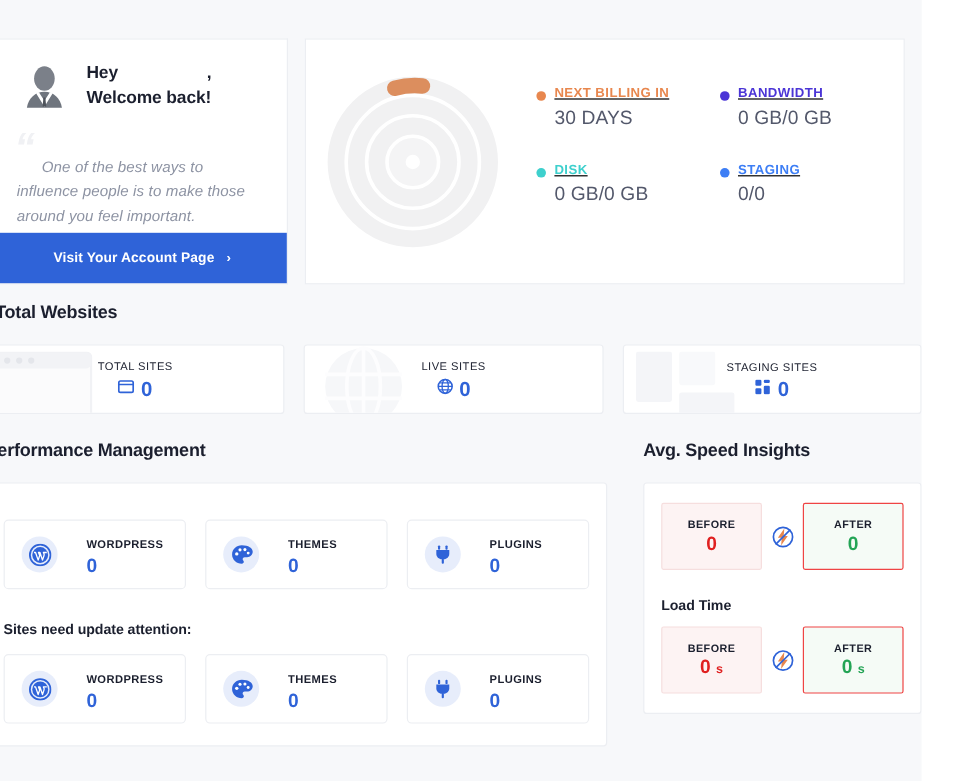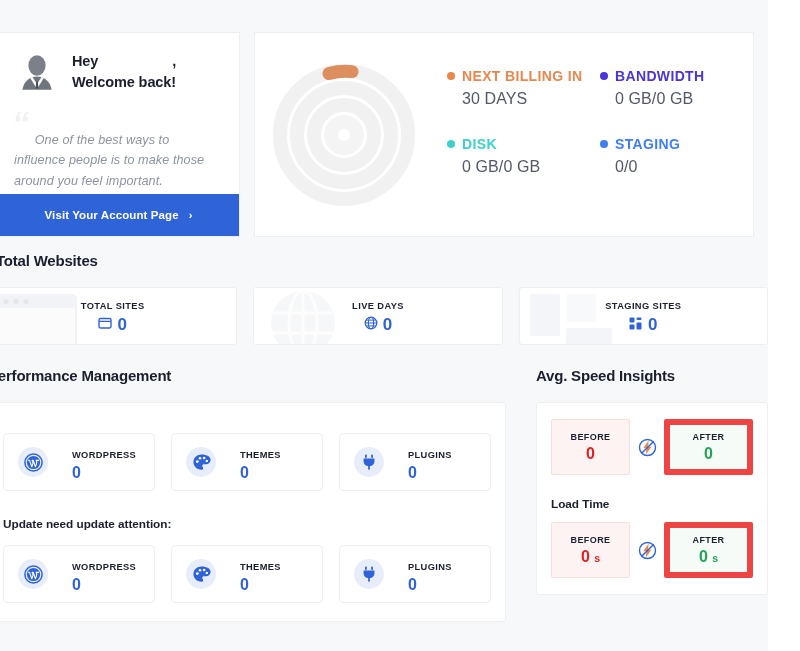--- a/index.html
+++ b/index.html
@@ -102,22 +102,22 @@
   .legend-grid {
     flex: 1;
     display: grid;
     grid-template-columns: 1fr 1fr;
     grid-row-gap: 28px;
     padding-left: 28px;
     padding-bottom: 26px;
   }
   .legend-item { }
   .legend-head {
-    display: flex; align-items: center; gap: 7px;
-    font-size: 14px; font-weight: bold; letter-spacing: 0.35px;
+    display: flex; align-items: flex-end; gap: 7px;
+    font-size: 11px; font-weight: bold; letter-spacing: 0.35px; text-decoration: underline;
   }
   .legend-dot { width: 8px; height: 8px; border-radius: 50%; flex: 0 0 8px; }
   .legend-val {
     font-size: 16px; color: #53586b; margin-top: 6px; margin-left: 15px;
     letter-spacing: 0.1px;
   }
 
   
   .section-head {
     font-size: 15px;
@@ -149,21 +149,21 @@
     justify-content: center;
     padding-top: 2px;
   }
   .site-watermark {
     position: absolute;
     left: 6px; bottom: -16px;
     opacity: 1;
     pointer-events: none;
   }
   .site-label {
-    font-size: 9.3px; font-weight: bold; color: #1b1f2e;
+    font-size: 9.3px; font-weight: normal; color: #1b1f2e;
     letter-spacing: 0.4px; position: relative; z-index: 2;
   }
   .site-val-row {
     display: flex; align-items: center; gap: 5px;
     margin-top: 5px; position: relative; z-index: 2;
   }
   .site-num { font-size: 17px; font-weight: bold; color: #2f63d8; line-height: 1; }
 
   
   .lower { display: flex; margin-top: 22px; }
@@ -216,21 +216,21 @@
   }
   .ba-row { display: flex; align-items: center; }
   .ba-box {
     flex: 1;
     height: 56px;
     display: flex; flex-direction: column;
     align-items: center; justify-content: center;
     border-radius: 2px;
   }
   .ba-before { background: #fdf3f3; border: 1px solid #f6dede; }
-  .ba-after  { background: #f5fbf6; border: 6px solid #ef4444; text-align: center; }
+  .ba-after  { background: #f5fbf6; border: 1px solid #ef4444; text-align: center; }
   .ba-label {
     font-size: 9px; font-weight: bold; color: #1b1f2e; letter-spacing: 0.4px;
   }
   .ba-value { font-size: 16px; font-weight: bold; margin-top: 4px; line-height: 1; }
   .ba-value .unit { font-size: 10.5px; font-weight: bold; }
   .v-red { color: #e02020; }
   .v-green { color: #23a455; }
   .bolt-sep { width: 34px; display: flex; align-items: center; justify-content: center; }
 </style>
 </head>
@@ -339,21 +339,21 @@
       <div class="site-card">
         <span class="site-watermark" style="left:14px;bottom:-18px;">
           <svg width="70" height="70" viewBox="0 0 70 70">
             <circle cx="35" cy="35" r="32" fill="#f6f7f9"></circle>
             <ellipse cx="35" cy="35" rx="14" ry="32" fill="none" stroke="#fdfdfe" stroke-width="3"></ellipse>
             <line x1="3" y1="25" x2="67" y2="25" stroke="#fdfdfe" stroke-width="3"></line>
             <line x1="3" y1="45" x2="67" y2="45" stroke="#fdfdfe" stroke-width="3"></line>
             <line x1="35" y1="3" x2="35" y2="67" stroke="#fdfdfe" stroke-width="3"></line>
           </svg>
         </span>
-        <span class="site-label">LIVE DAYS</span>
+        <span class="site-label">LIVE SITES</span>
         <span class="site-val-row">
           <span>
             <svg width="14" height="14" viewBox="0 0 14 14">
               <circle cx="7" cy="7" r="5.8" fill="none" stroke="#2f63d8" stroke-width="1.3"></circle>
               <ellipse cx="7" cy="7" rx="2.6" ry="5.8" fill="none" stroke="#2f63d8" stroke-width="1.1"></ellipse>
               <line x1="1.2" y1="7" x2="12.8" y2="7" stroke="#2f63d8" stroke-width="1.1"></line>
               <line x1="2.3" y1="4.1" x2="11.7" y2="4.1" stroke="#2f63d8" stroke-width="1"></line>
               <line x1="2.3" y1="9.9" x2="11.7" y2="9.9" stroke="#2f63d8" stroke-width="1"></line>
             </svg>
           </span>
@@ -434,21 +434,21 @@
               </svg>
             </span>
             <span>
               <span class="update-label">PLUGINS</span>
               <div class="update-num">0</div>
             </span>
           </div>
 
         </div>
 
-        <div class="panel-sub" style="margin-top:26px;">Update need update attention:</div>
+        <div class="panel-sub" style="margin-top:26px;">Sites need update attention:</div>
         <div class="update-cards">
 
           <div class="update-card">
             <span class="update-icon">
               <svg width="19" height="19" viewBox="0 0 19 19">
                 <circle cx="9.5" cy="9.5" r="8.6" fill="none" stroke="#2f63d8" stroke-width="1.5"></circle>
                 <circle cx="9.5" cy="9.5" r="6.6" fill="#2f63d8"></circle>
                 <path d="M4.3 7.4h1.3l2.2 6.4 1.3-3.9-1-2.5h1.2l2.1 6.4 1.3-3.9c.3-.9 0-1.6-.4-2.1l-.1-.4h1.5l1.3 0" fill="none" stroke="#ffffff" stroke-width="1.1" stroke-linejoin="round"></path>
               </svg>
             </span>

